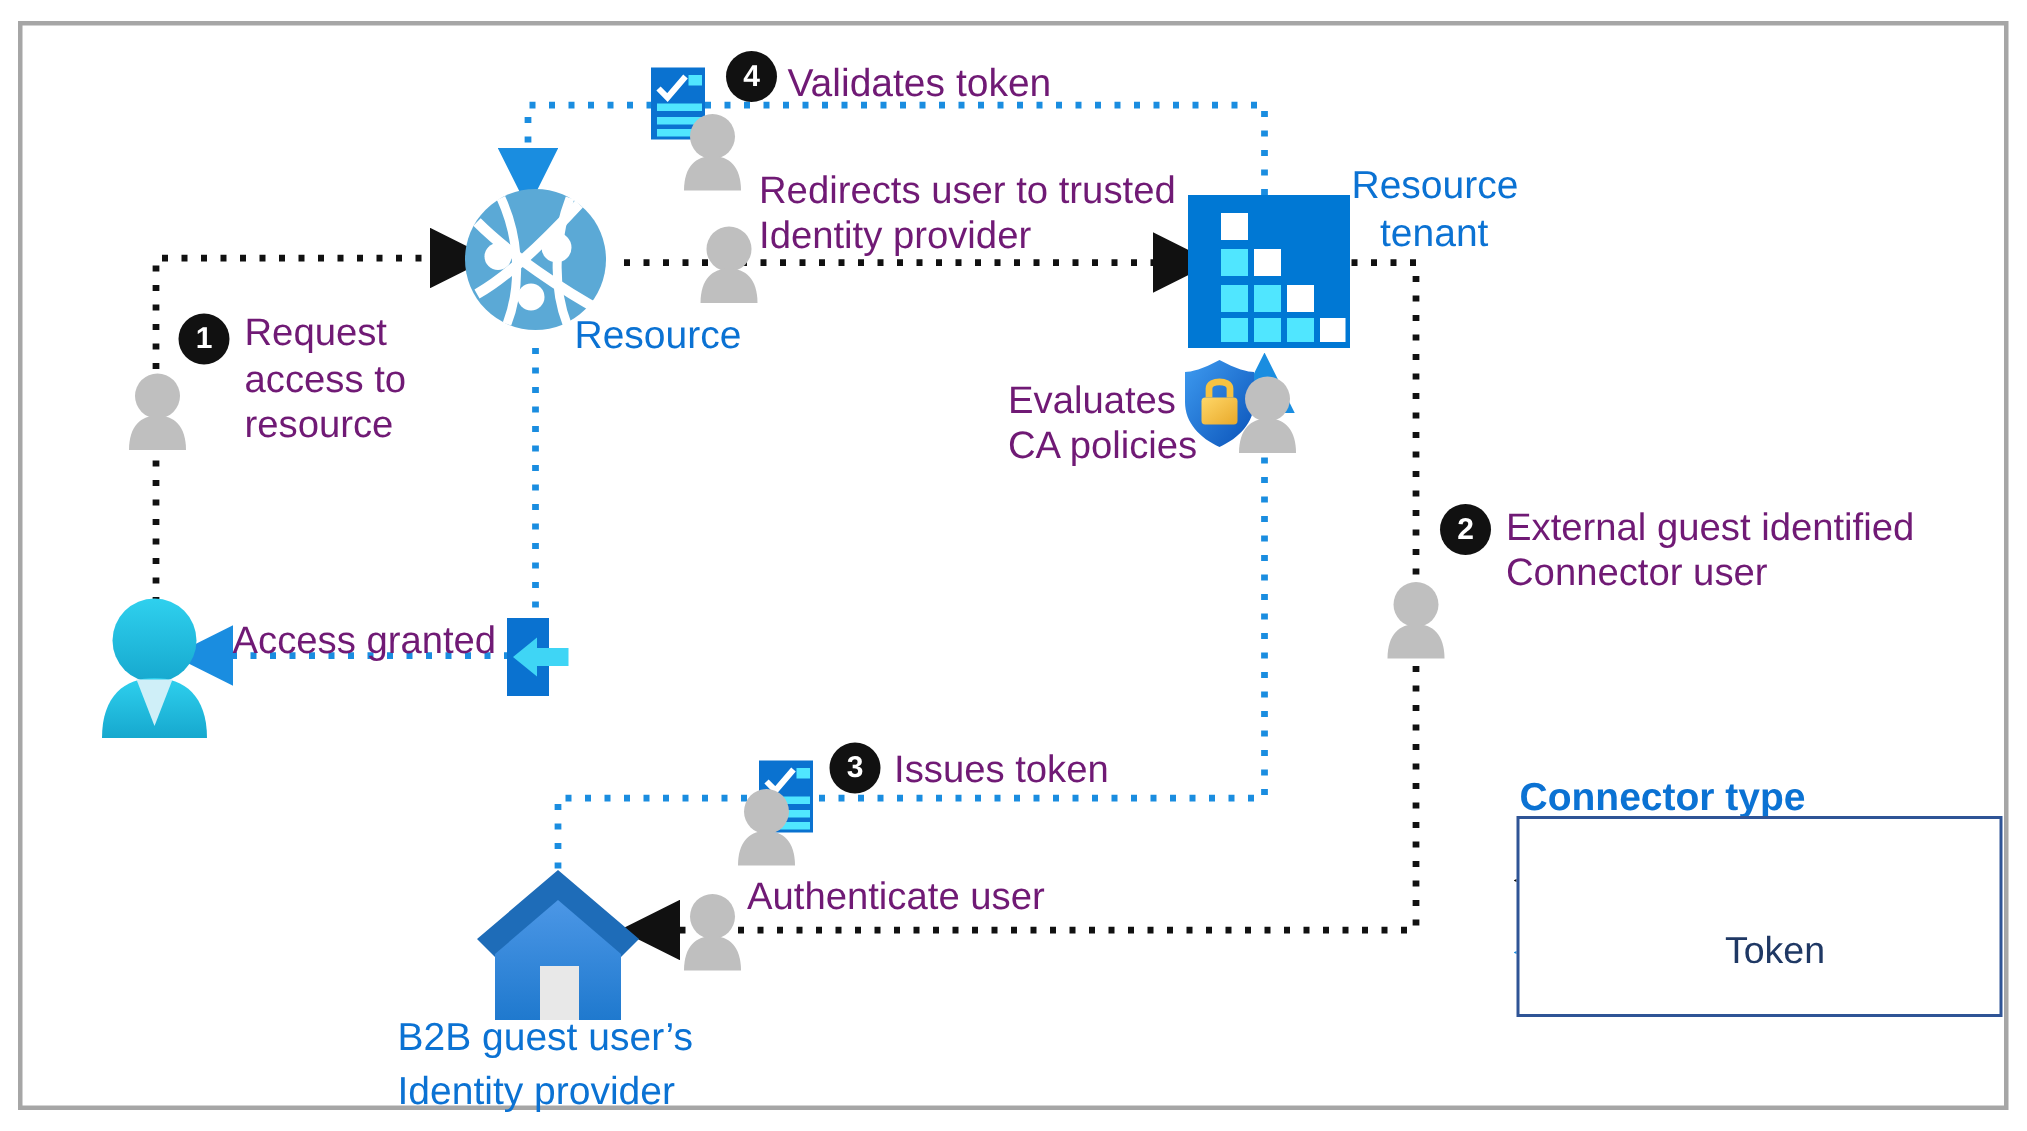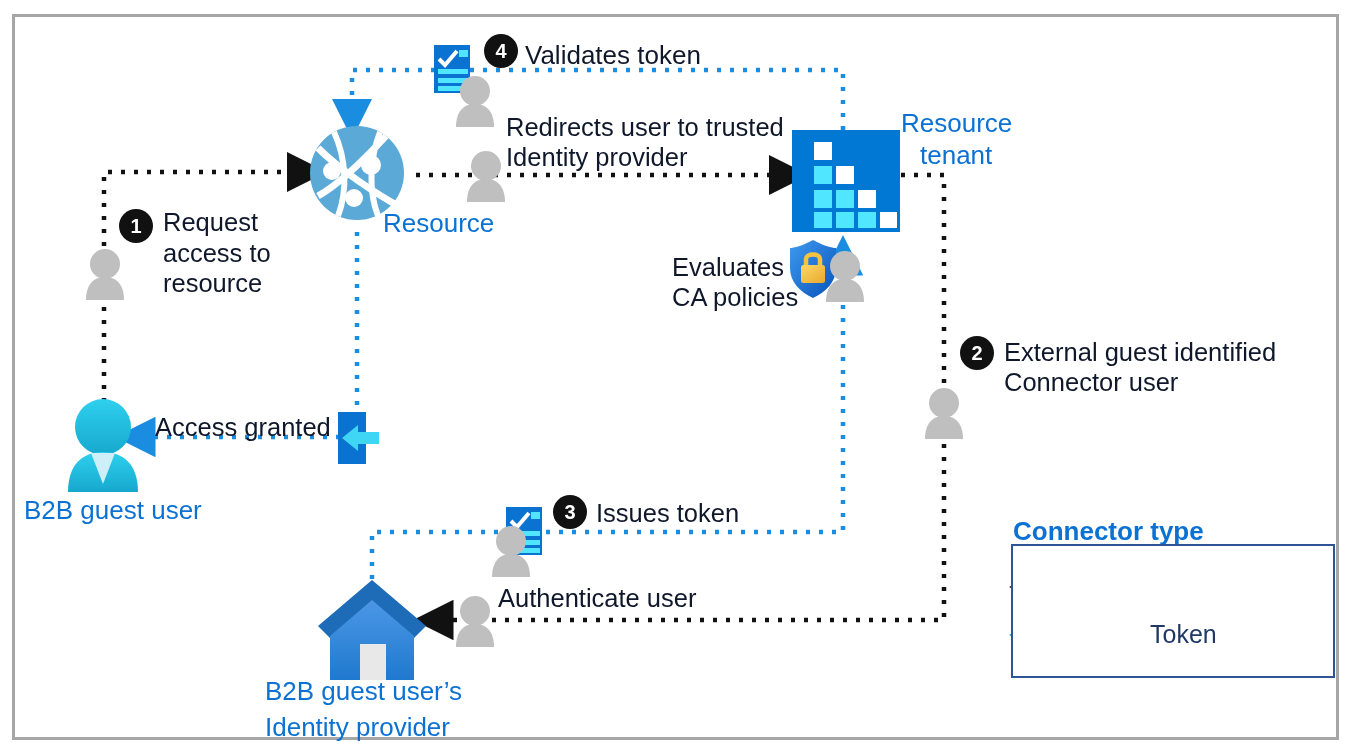--- a/index.html
+++ b/index.html
@@ -12,21 +12,21 @@
     overflow:hidden;
   }
   #frame{
     position:absolute;left:12px;top:14px;
     width:1327px;height:726px;
     border:3px solid #a6a6a6;
     box-sizing:border-box;
   }
   svg.layer{position:absolute;left:0;top:0;width:1351px;height:754px;}
   .lbl{position:absolute;white-space:pre;line-height:1.18;}
-  .navy{color:#0f172a;}
+  .navy{color:#701a75;}
   .blue{color:#0B72D3;}
   .t25{font-size:25.5px;}
   .t26{font-size:26px;}
   .bold{font-weight:bold;}
   .stepnum{
     position:absolute;width:34px;height:34px;border-radius:50%;
     background:#111111;color:#ffffff;font-size:20px;font-weight:bold;
     display:flex;align-items:center;justify-content:center;
   }
   .legendbox{
@@ -220,21 +220,20 @@
 
   <div class="lbl navy t25" style="left:672px;top:252px;">Evaluates</div>
   <div class="lbl navy t25" style="left:672px;top:282px;">CA policies</div>
 
   <div class="stepnum" style="left:960px;top:336px;">2</div>
   <div class="lbl navy t25" style="left:1004px;top:337px;">External guest identified</div>
   <div class="lbl navy t25" style="left:1004px;top:367px;">Connector user</div>
 
   <div class="lbl navy t25" style="left:155px;top:412px;">Access granted</div>
 
-  <div class="lbl blue t26" style="left:24px;top:495px;">B2B guest user</div>
 
   <div class="stepnum" style="left:553px;top:495px;">3</div>
   <div class="lbl navy t25" style="left:596px;top:498px;">Issues token</div>
 
   <div class="lbl navy t25" style="left:498px;top:583px;">Authenticate user</div>
 
   <div class="lbl blue t26" style="left:265px;top:676px;">B2B guest user’s</div>
   <div class="lbl blue t26" style="left:265px;top:712px;">Identity provider</div>
 
   <div class="lbl blue t26 bold legend-title">Connector type</div>

